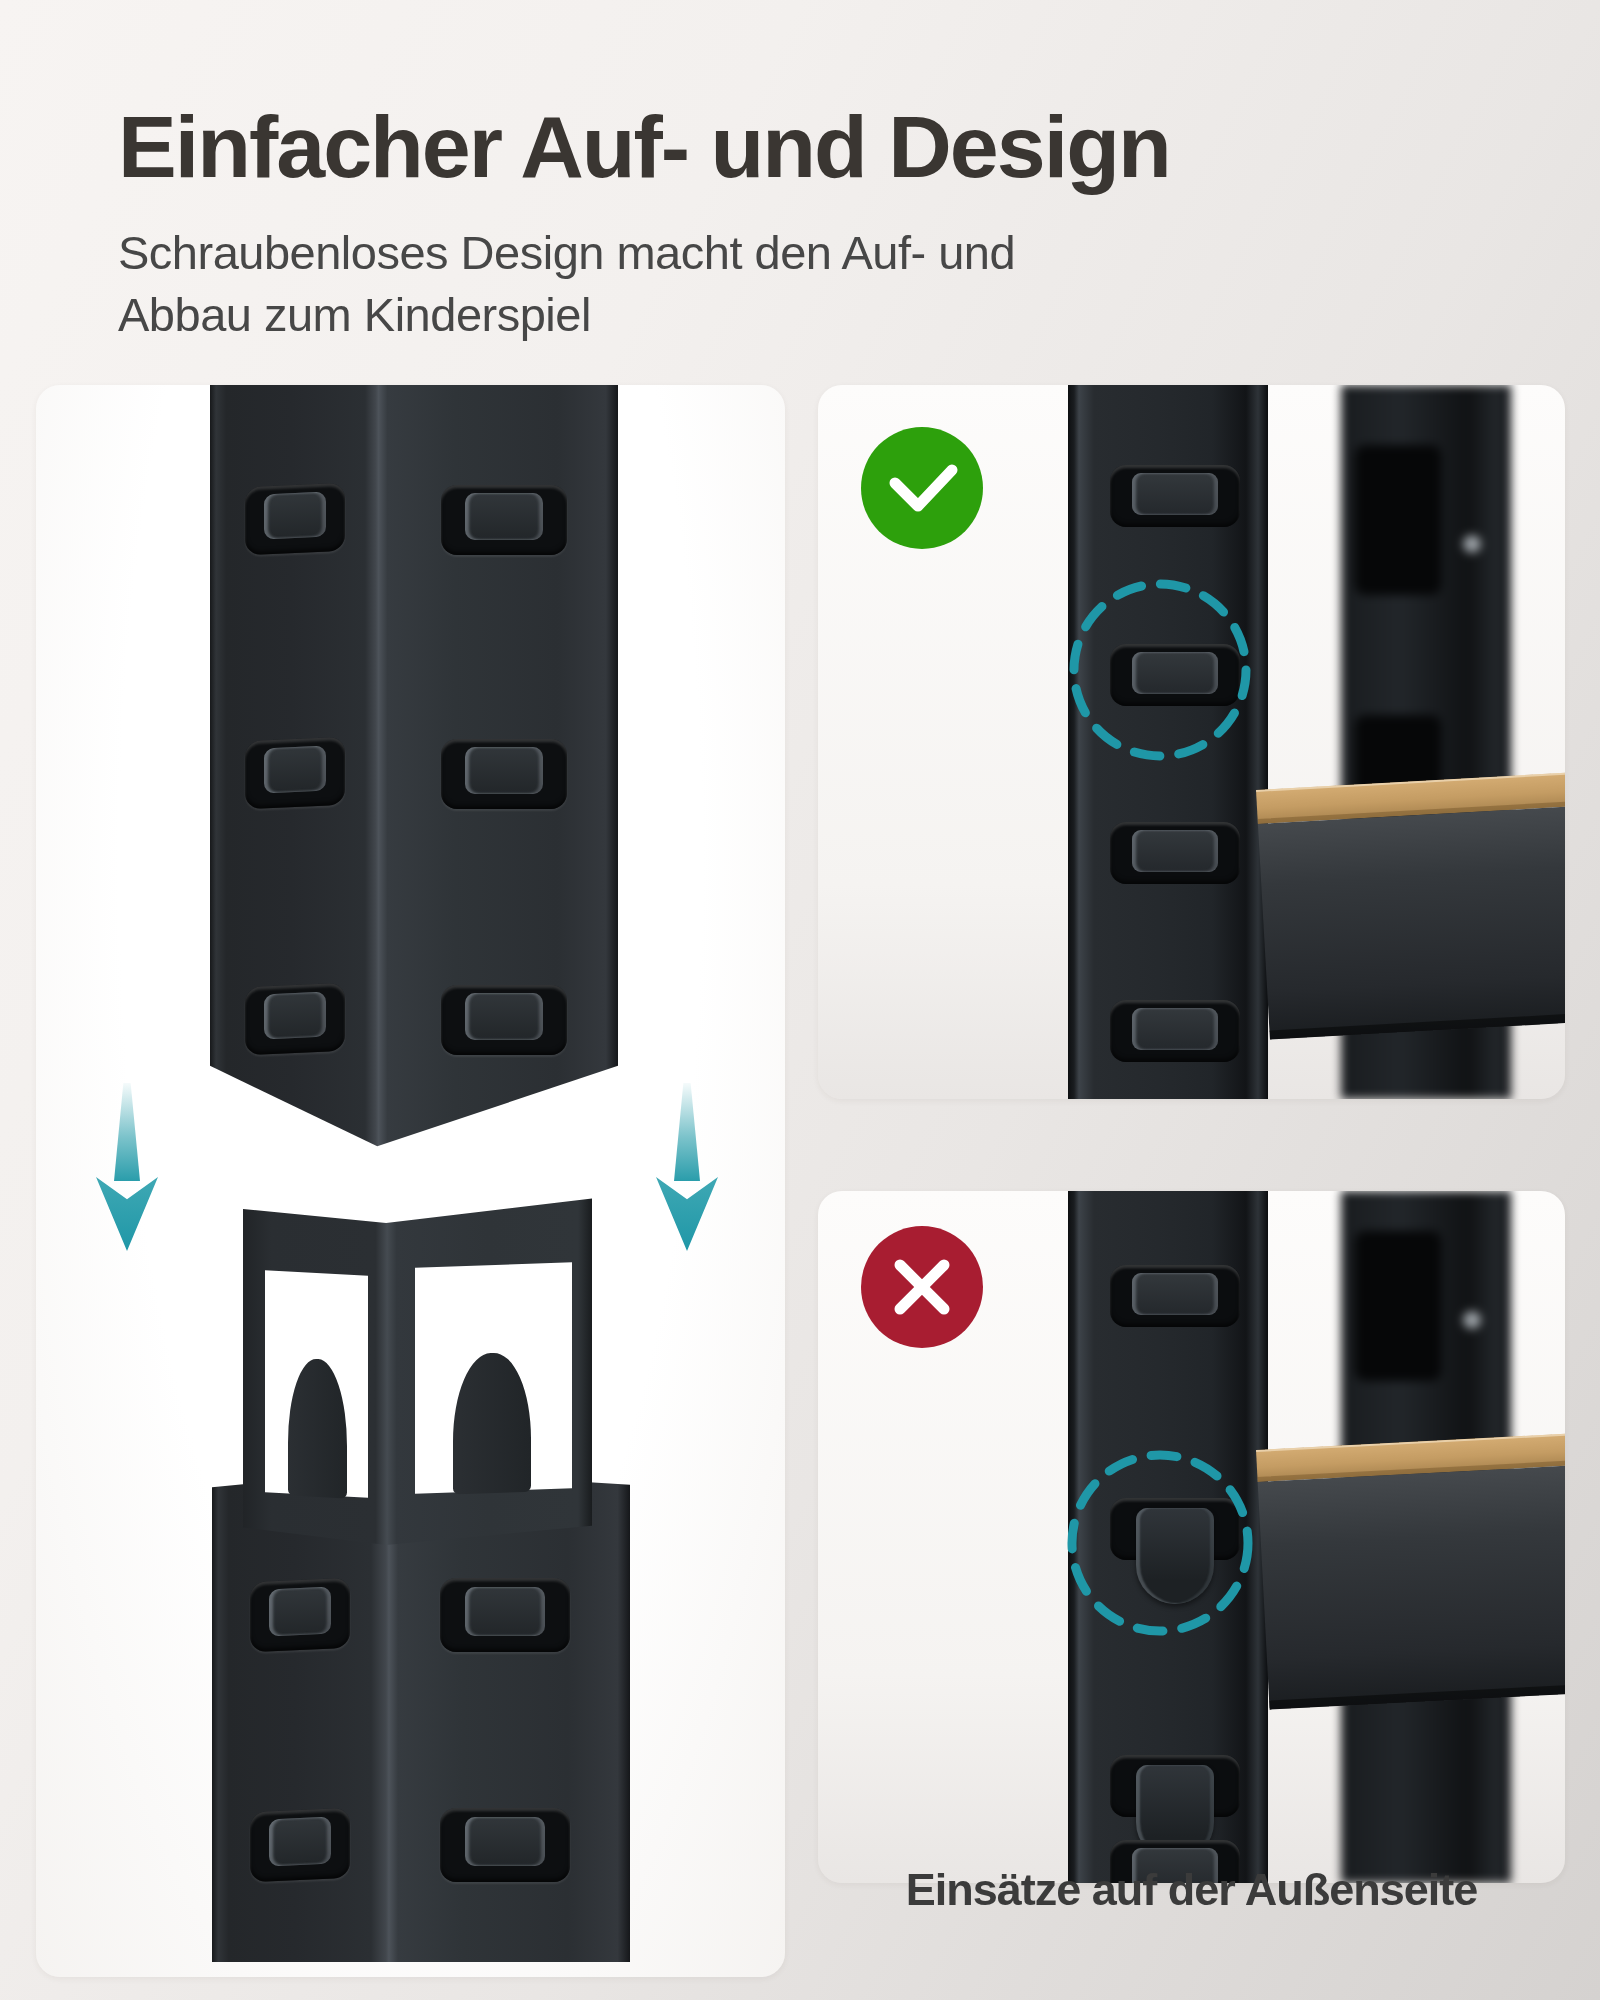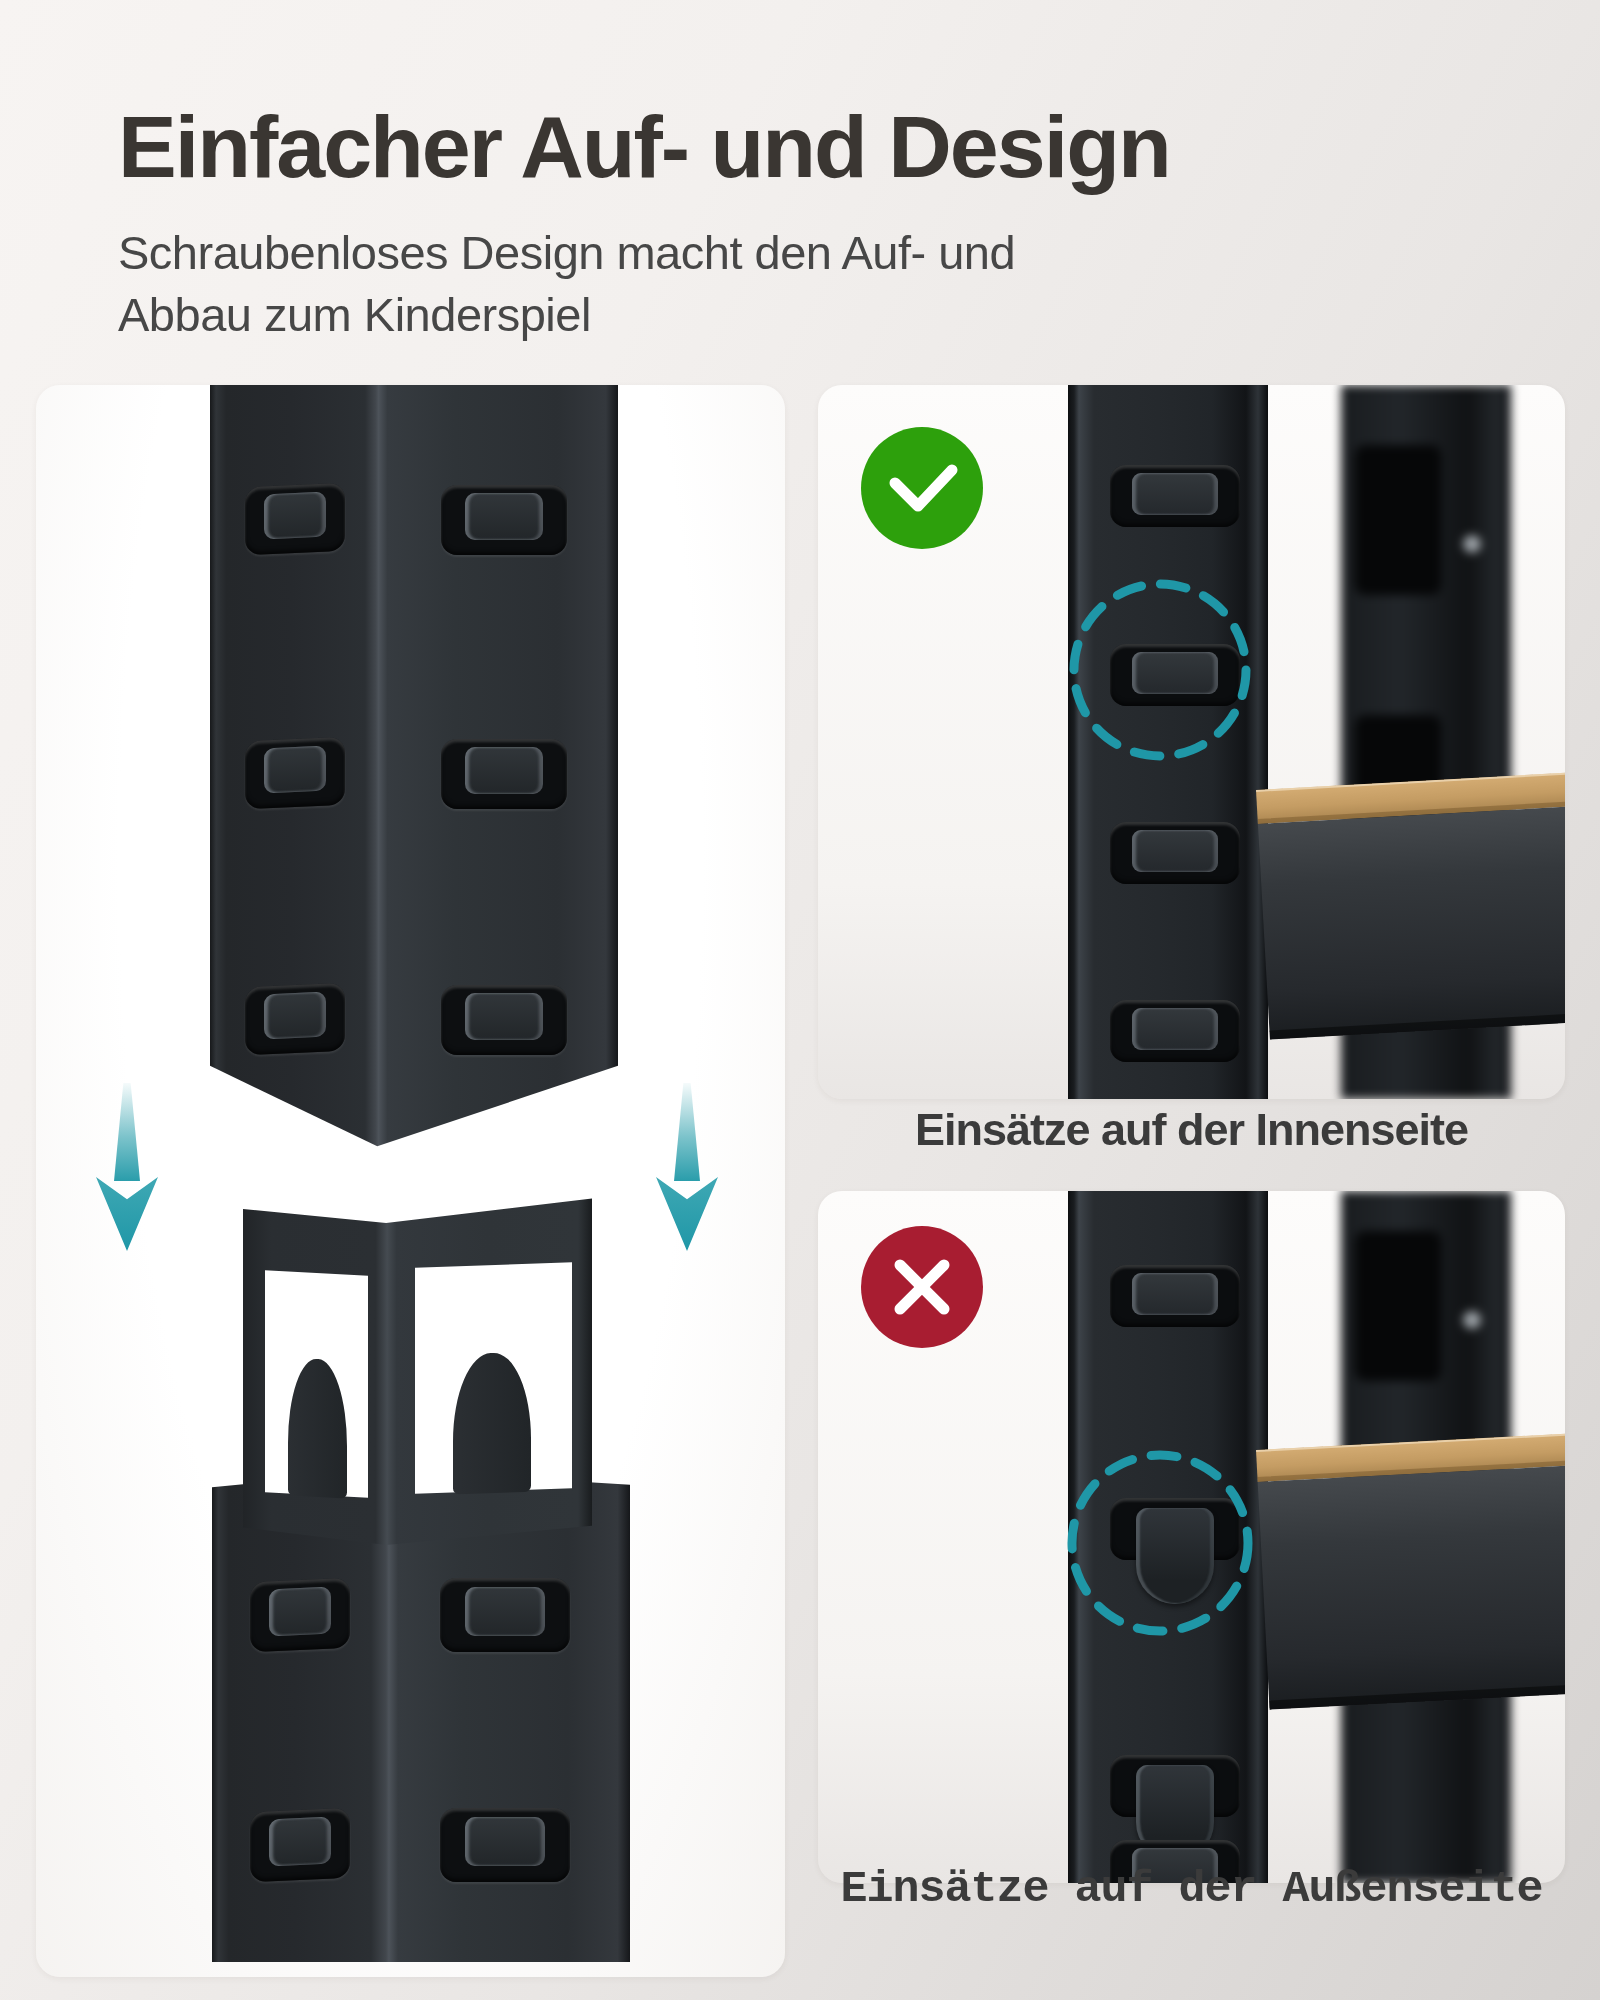--- a/index.html
+++ b/index.html
@@ -225,21 +225,20 @@
     <svg class="abs dashcircle" style="left:247px;top:190px;" width="190" height="190">
       <circle cx="95" cy="95" r="86" fill="none" stroke="#1f97a7" stroke-width="9" stroke-dasharray="26 19" stroke-linecap="round"></circle>
     </svg>
 
     <svg class="abs badge" style="left:43px;top:42px;" viewBox="0 0 122 122">
       <circle cx="61" cy="61" r="61" fill="#2da00c"></circle>
       <path d="M34 56 L57 79 L91 43" fill="none" stroke="#ffffff" stroke-width="11" stroke-linecap="round" stroke-linejoin="round"></path>
     </svg>
   </div>
 
-  <div class="abs caption" style="top:1102px;">Einsätze auf der Innenseite</div>
 
   <div class="abs card card-outer">
 
     <div class="abs blurpole">
       <div class="bslot" style="top:40px;"></div>
       <div class="bslot" style="top:310px;"></div>
       <div class="rivet" style="top:120px;"></div>
       <div class="rivet" style="top:450px;"></div>
     </div>
 
@@ -263,15 +262,15 @@
     <svg class="abs dashcircle" style="left:244px;top:254px;" width="196" height="196">
       <circle cx="98" cy="98" r="88" fill="none" stroke="#1f97a7" stroke-width="9" stroke-dasharray="26 19" stroke-linecap="round"></circle>
     </svg>
 
     <svg class="abs badge" style="left:43px;top:35px;" viewBox="0 0 122 122">
       <circle cx="61" cy="61" r="61" fill="#a81d31"></circle>
       <path d="M39 39 L83 83 M83 39 L39 83" fill="none" stroke="#ffffff" stroke-width="11" stroke-linecap="round"></path>
     </svg>
   </div>
 
-  <div class="abs caption" style="top:1862px;font-family:Liberation Mono, monospace;">Einsätze auf der Außenseite</div>
+  <div class="abs caption" style="top:1862px;">Einsätze auf der Außenseite</div>
 
 </div>
 
 </body></html>

